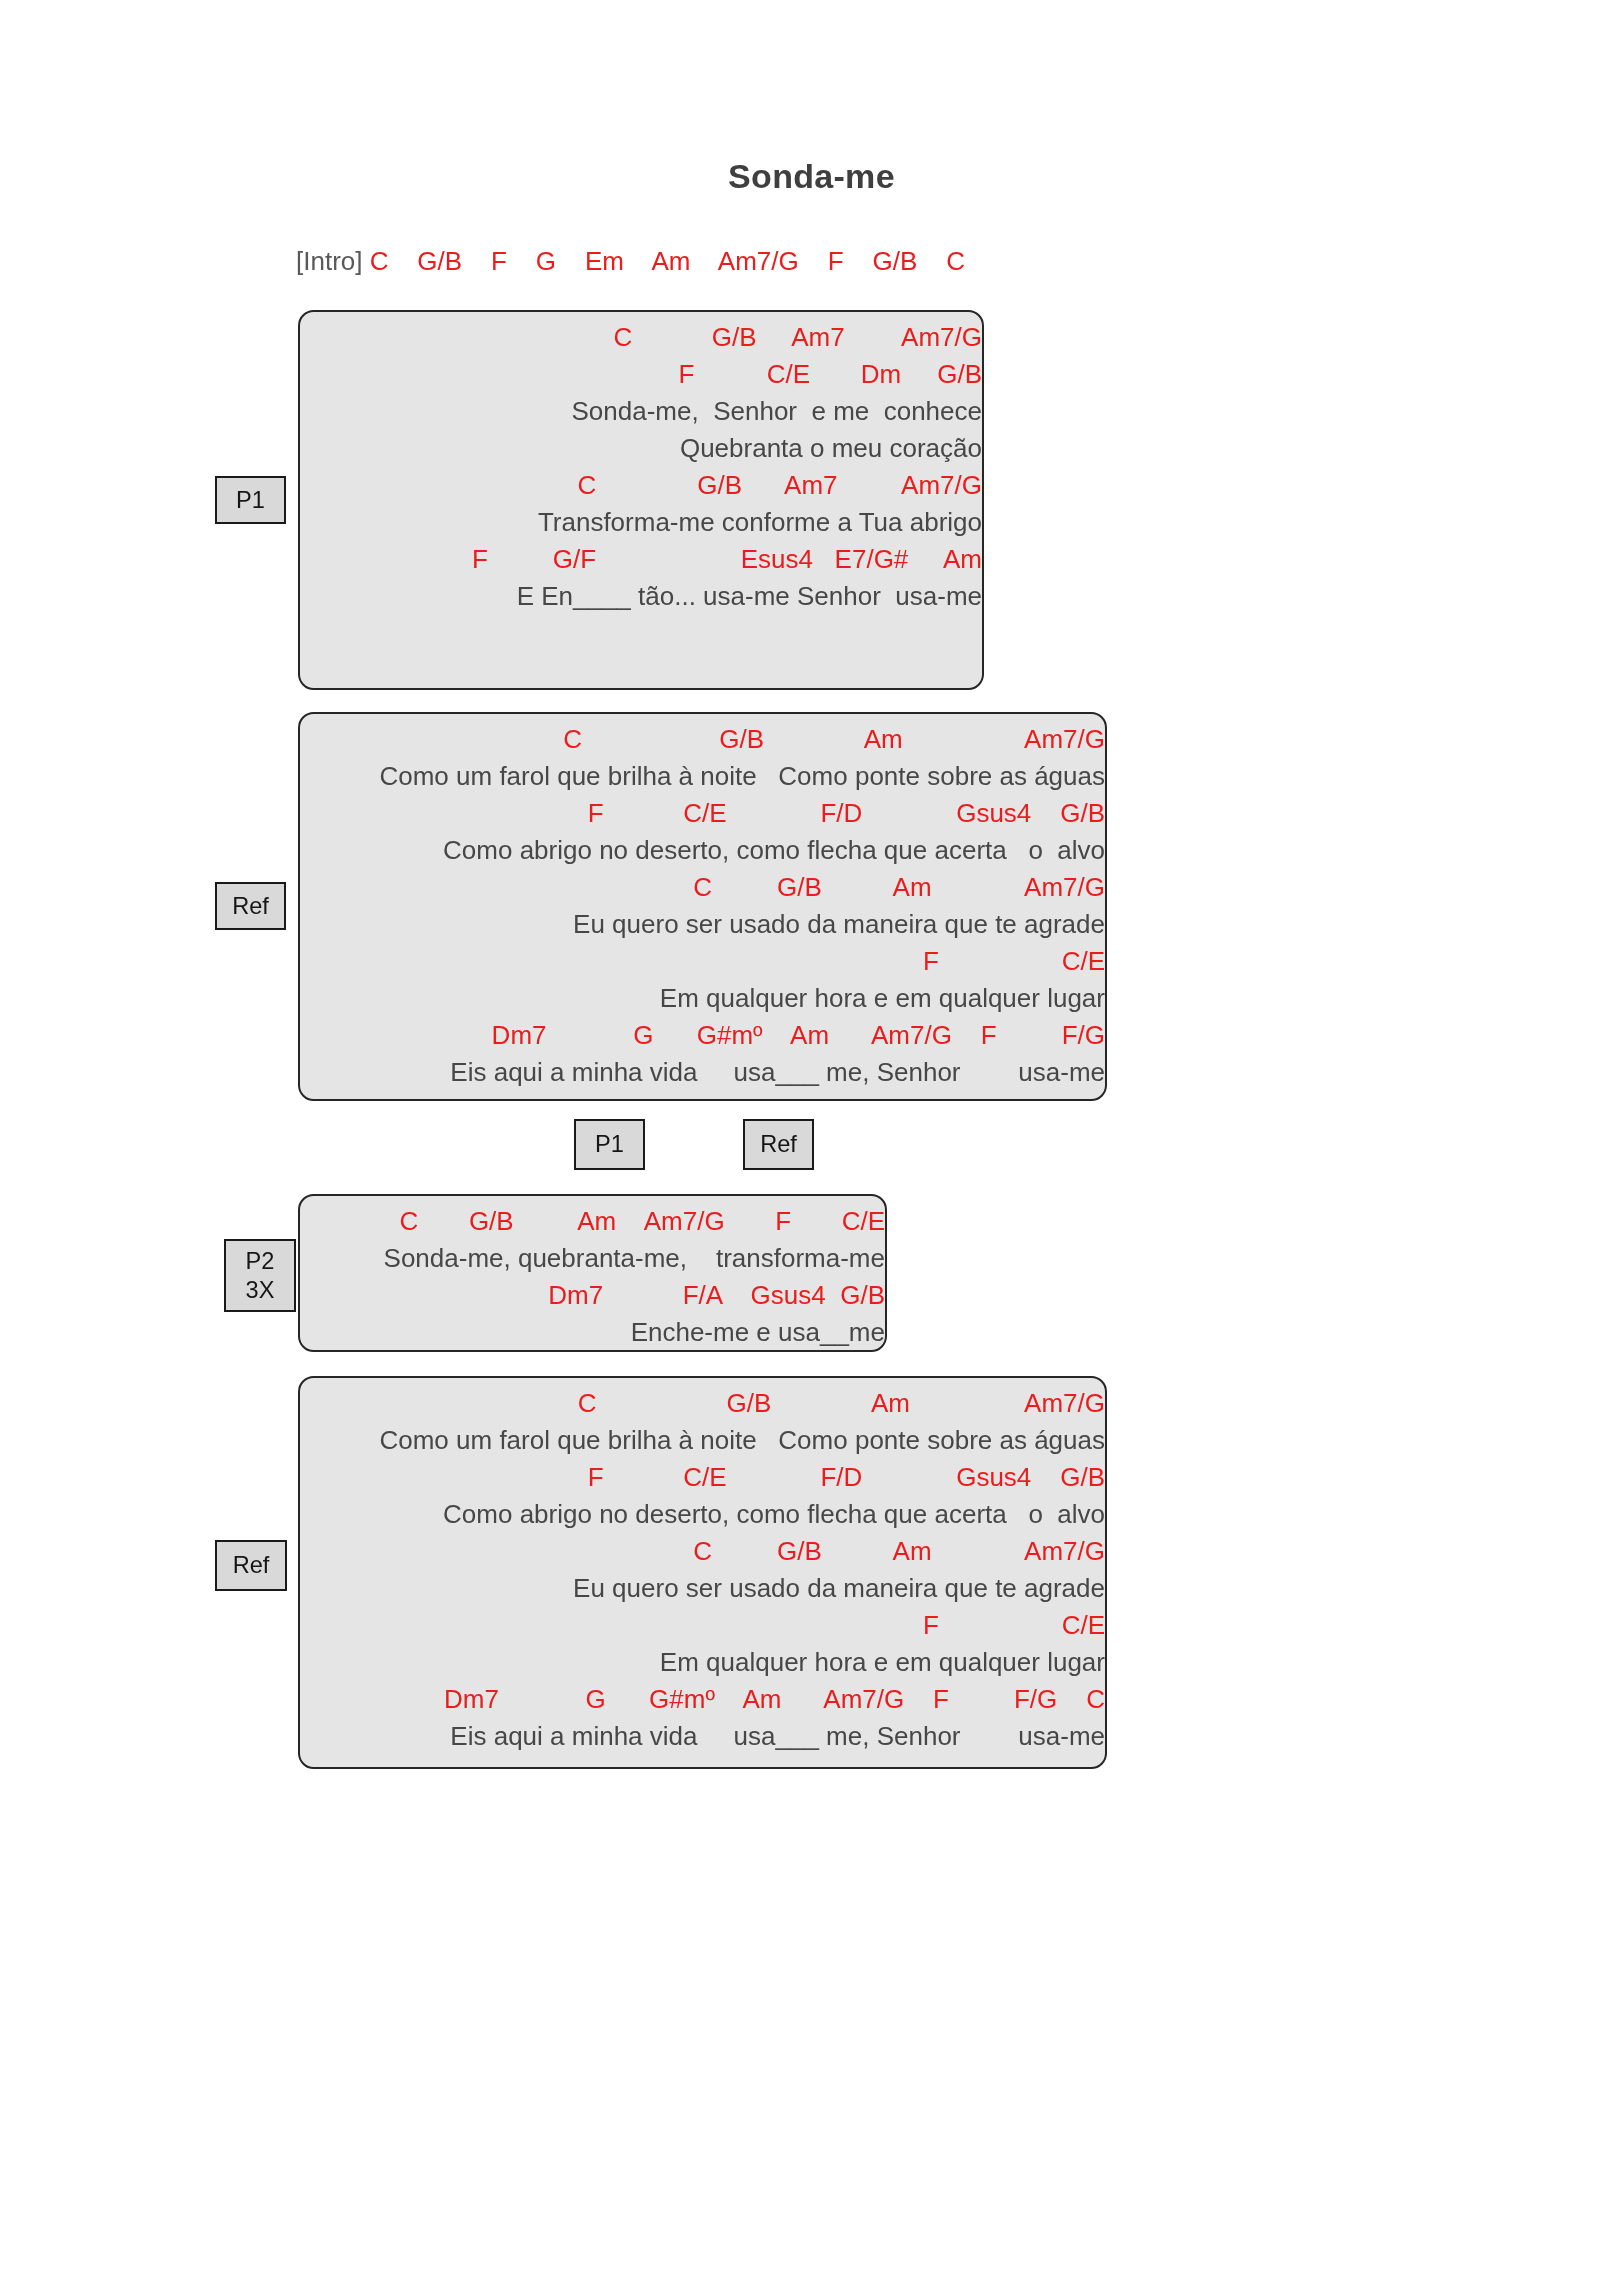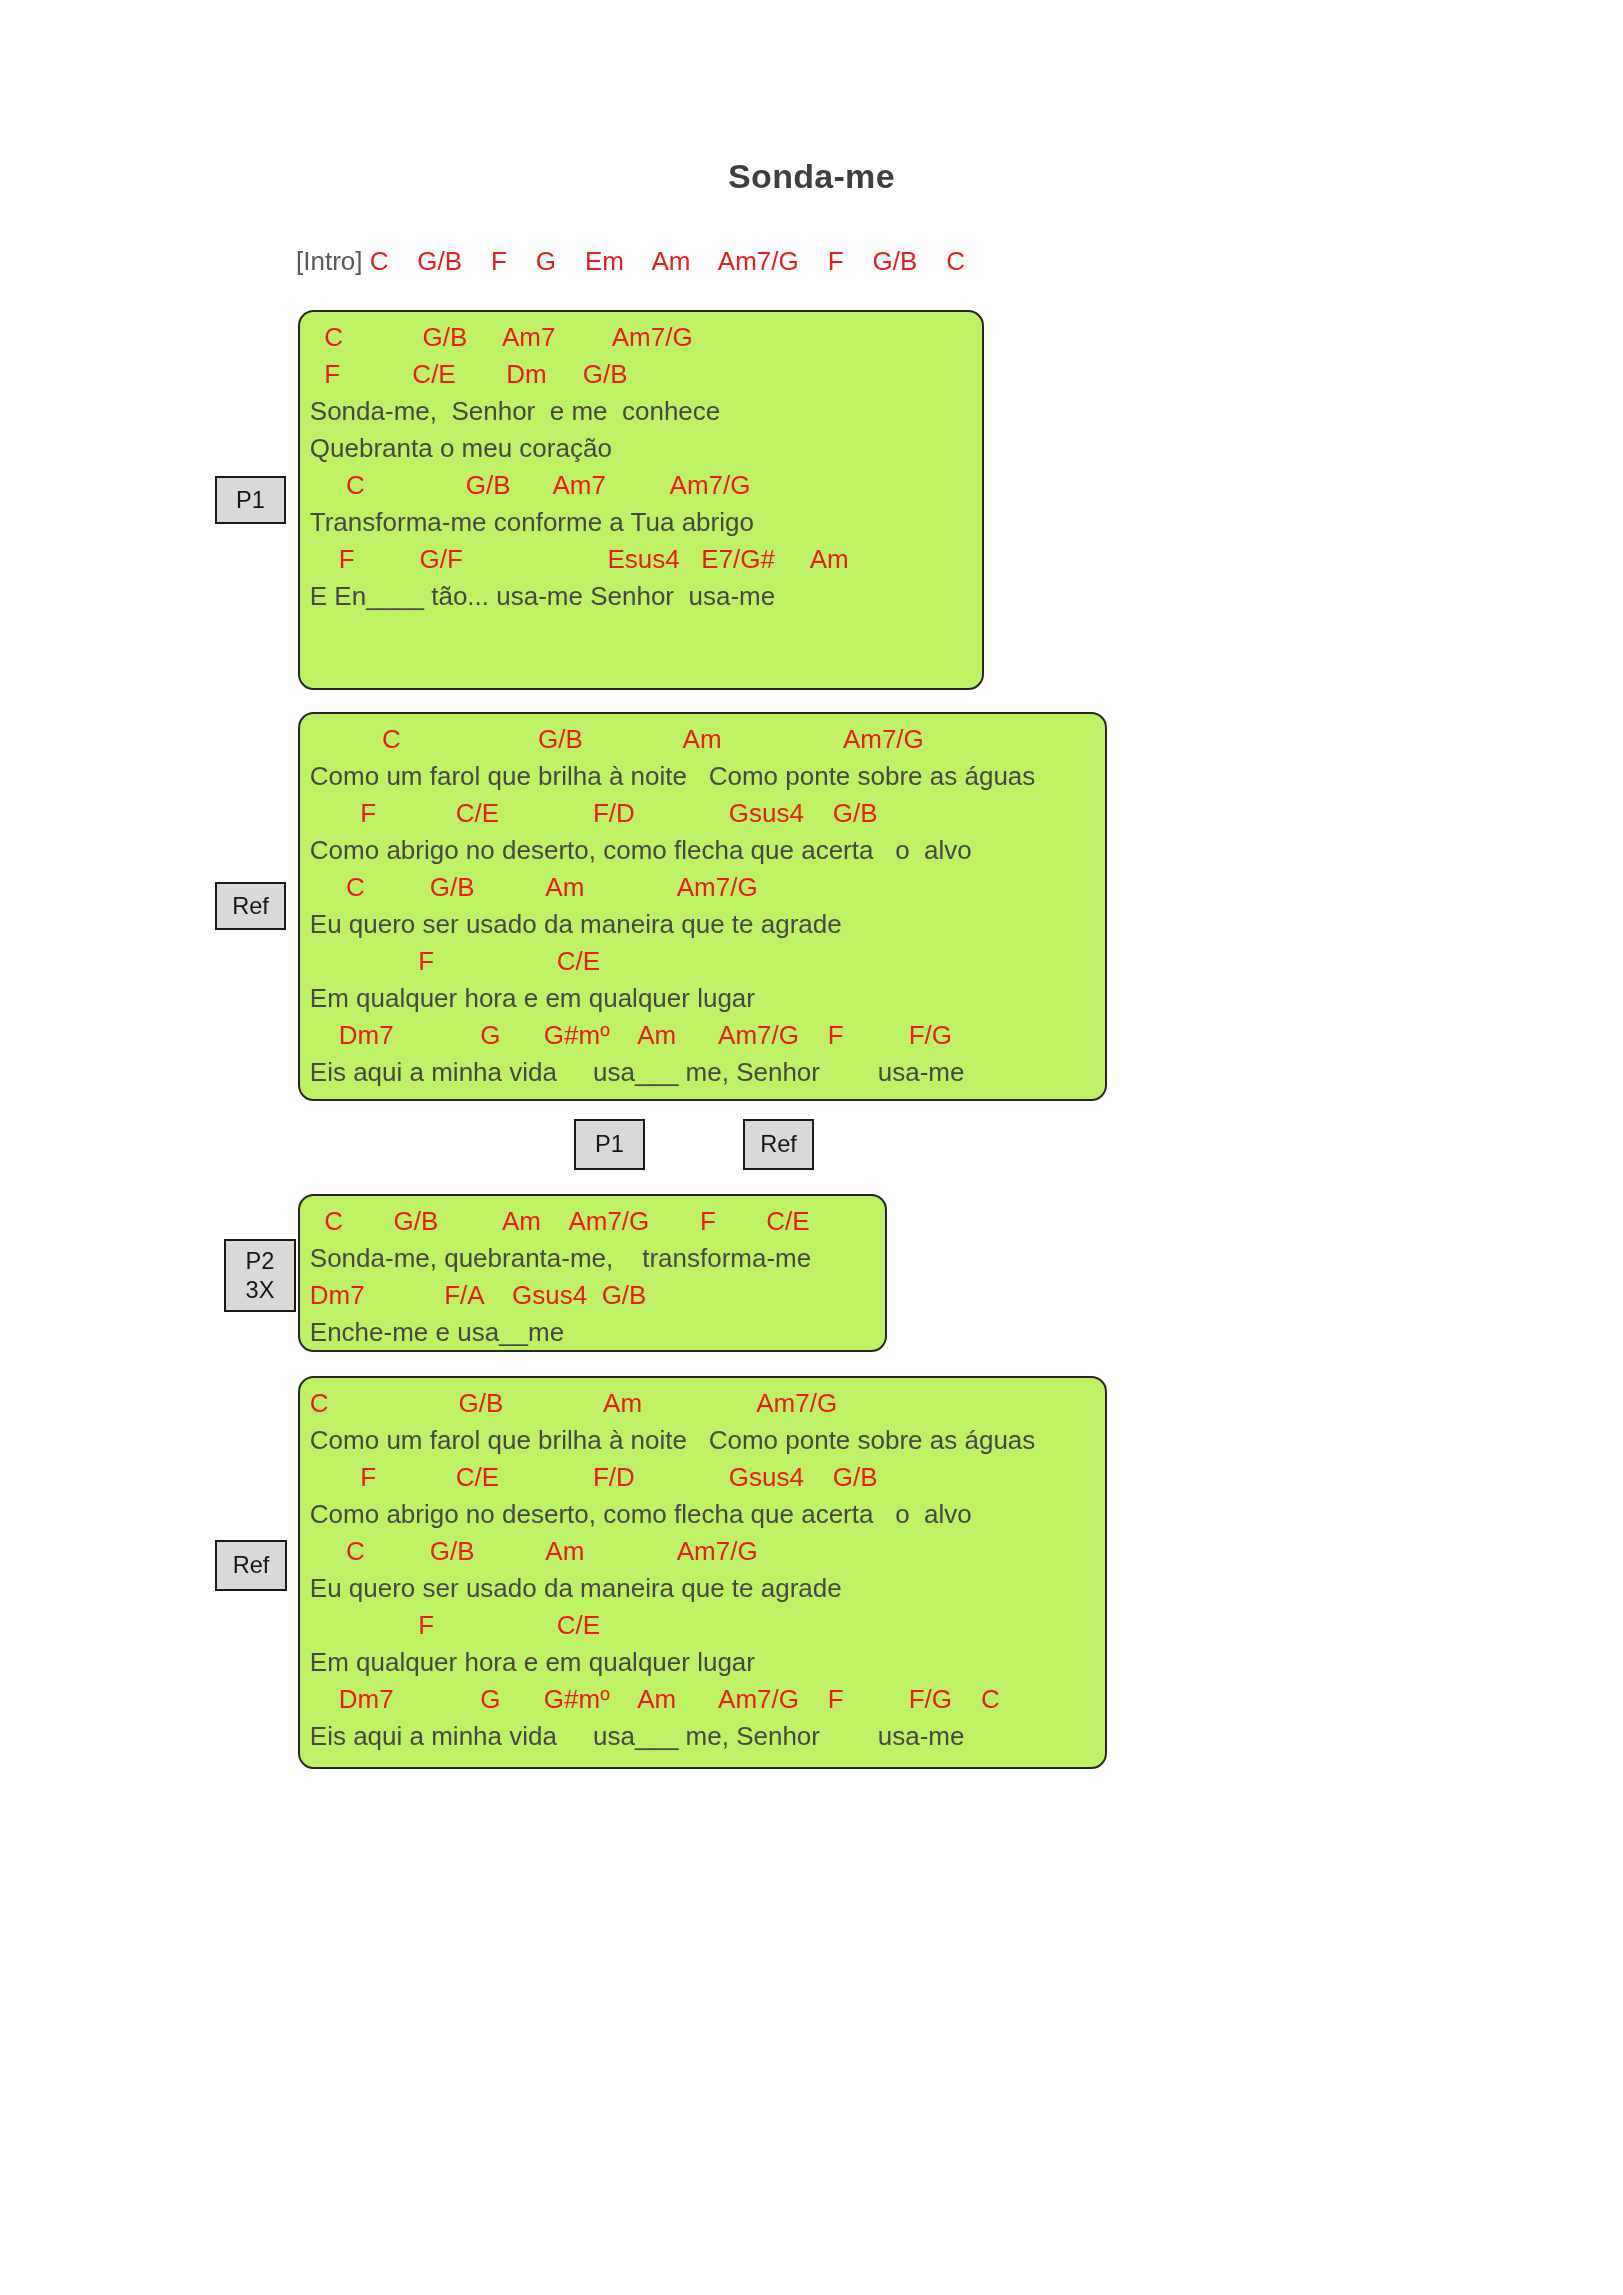--- a/index.html
+++ b/index.html
@@ -23,23 +23,23 @@
     letter-spacing:0.3px;
     margin-top:31px;
   }
   .intro-line{
     position:absolute;top:243px;left:296px;
     font-size:26px;white-space:pre;line-height:37px;
   }
   .intro-line .intro-label{color:var(--intro_label);}
   .intro-line .intro-chords{color:var(--chord);}
   .verse-box{
-    position:absolute;background:#bef264;
+    position:absolute;background:#e5e5e5;
     border:2px solid var(--box_border);border-radius:15.7px;
-    padding:6.5px 0 0 9.8px;box-sizing:border-box;overflow:hidden;
+    padding:6.5px 0 0 9.8px;box-sizing:border-box;overflow:hidden;text-align:right;
   }
   .verse-box .line{
     font-size:26px;line-height:37px;white-space:pre;
   }
   .line.chords{color:var(--chord);}
   .line.lyrics{color:var(--lyric);}
   #box-1{left:298px;top:310px;width:686px;height:380px;}
   #box-2{left:298px;top:712px;width:809px;height:389px;}
   #box-3{left:298px;top:1194px;width:589px;height:158px;}
   #box-4{left:298px;top:1376px;width:809px;height:393px;}

